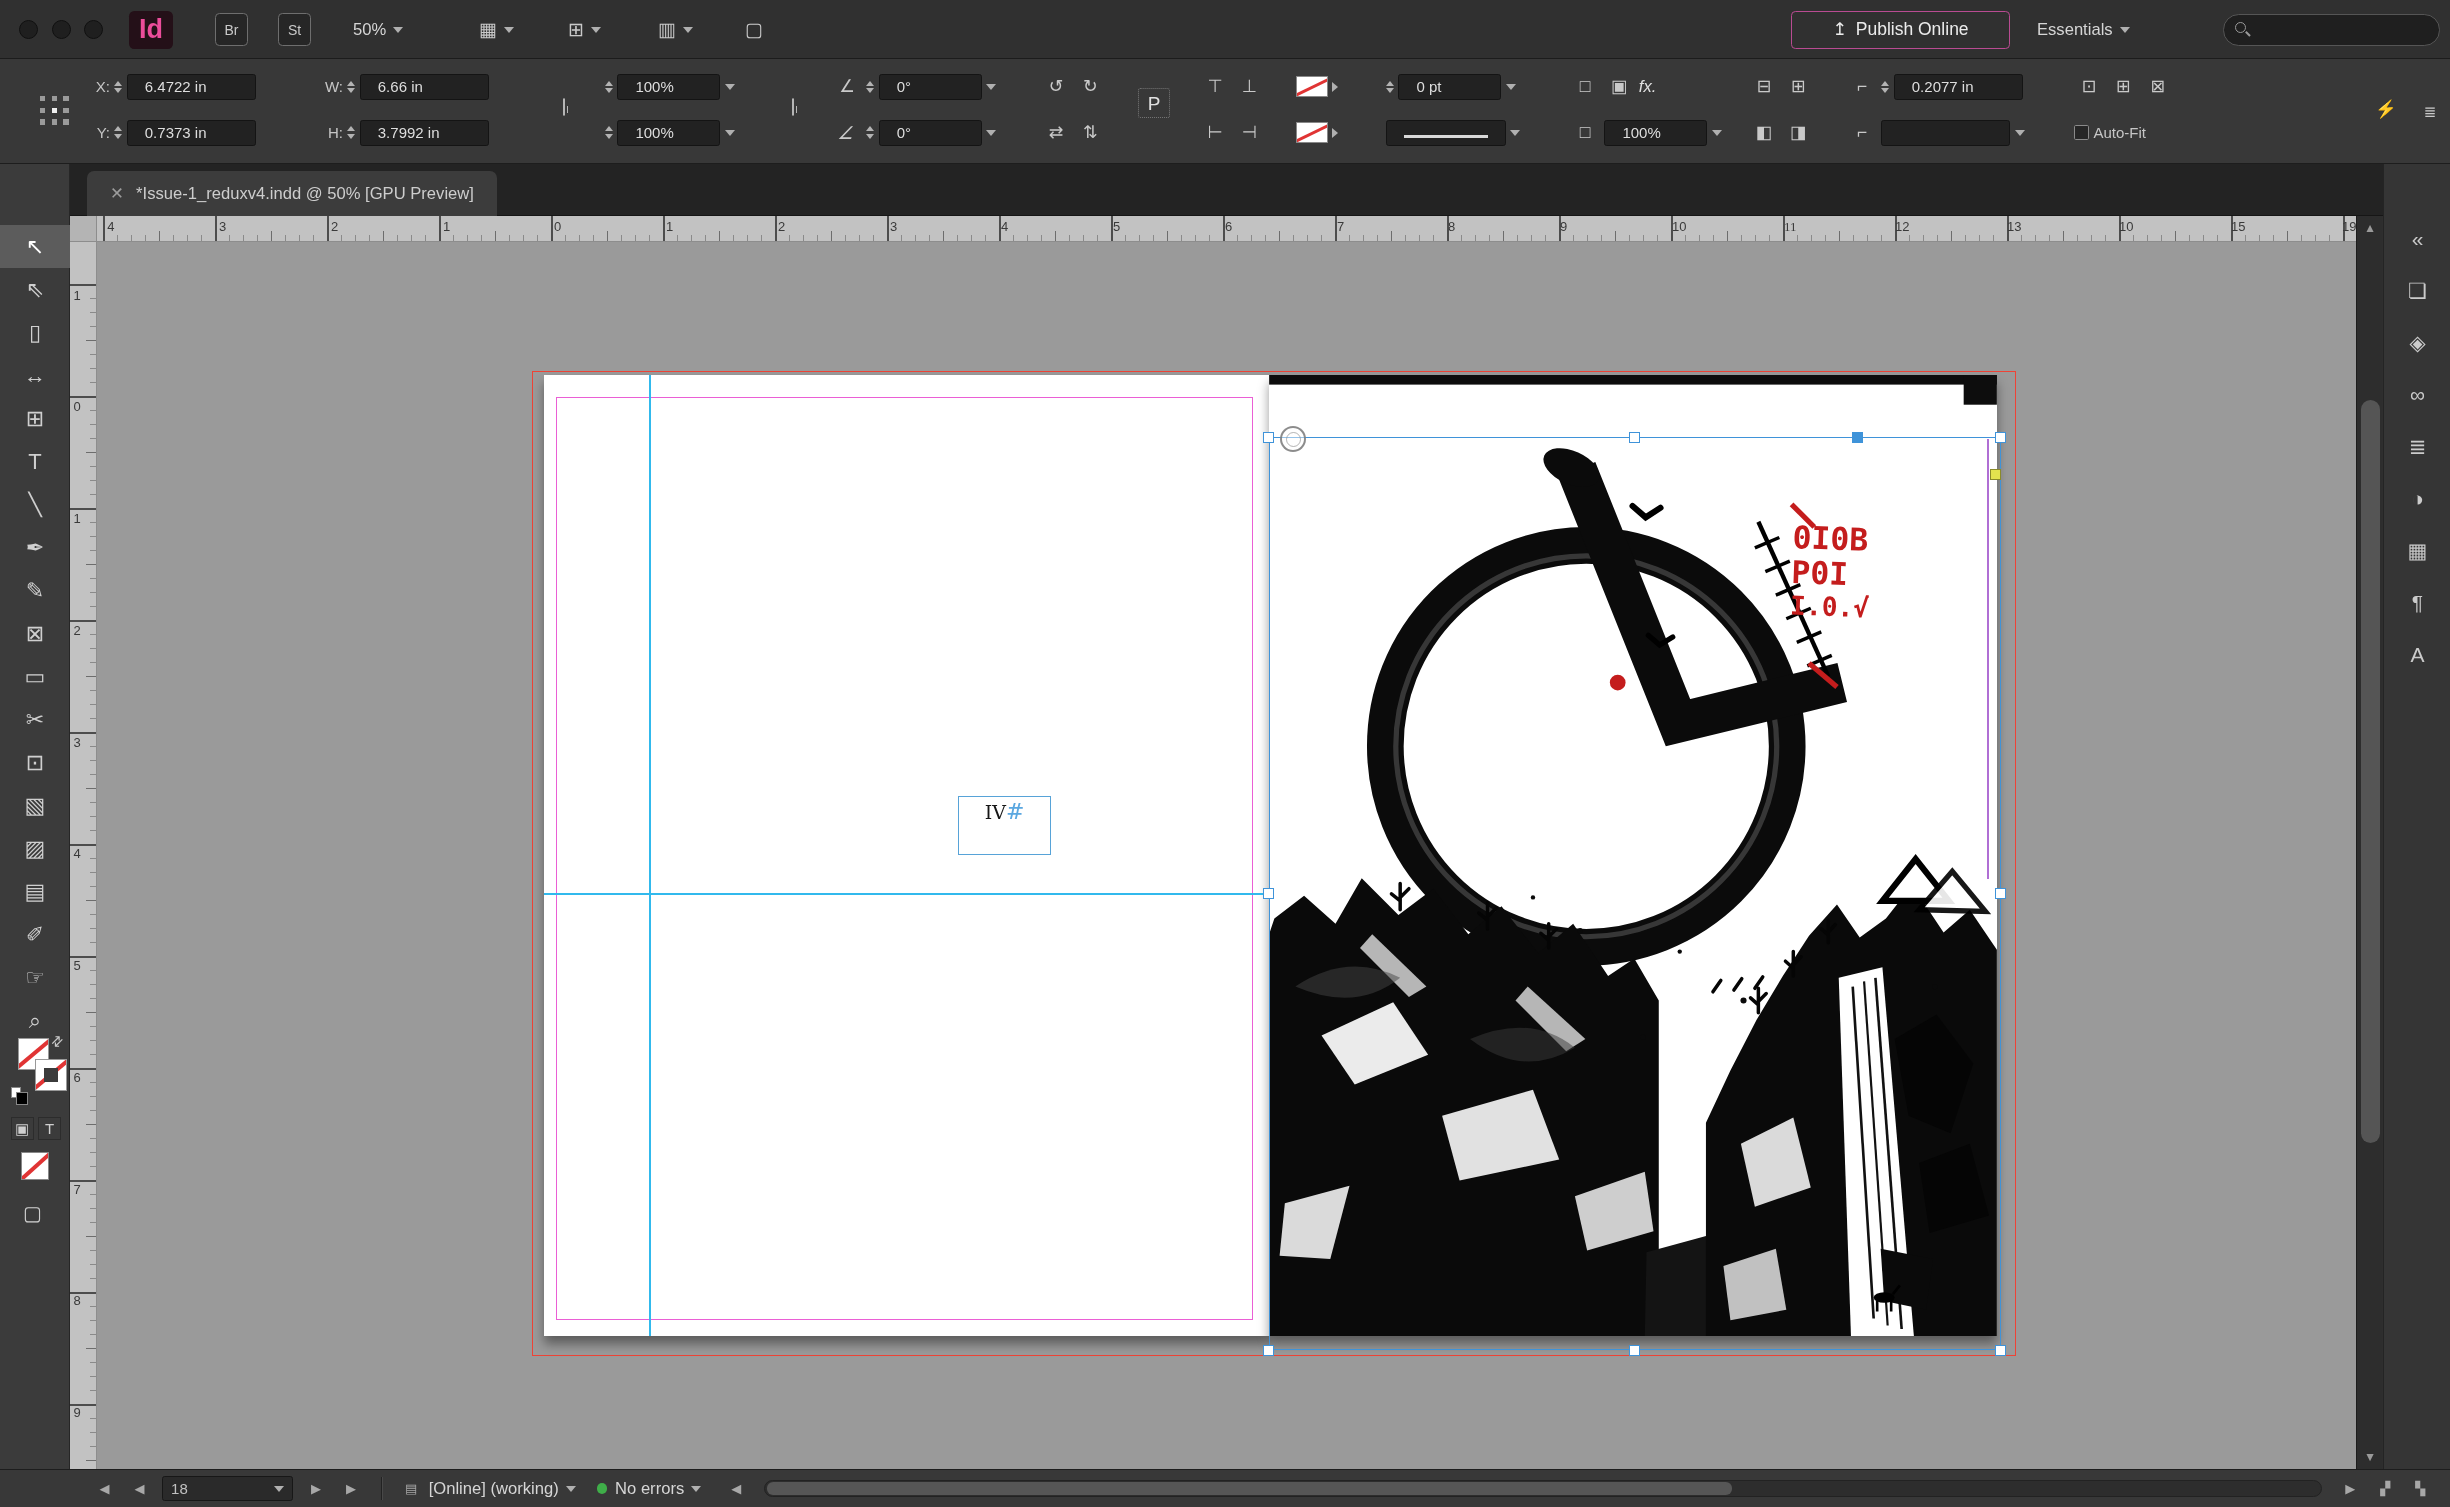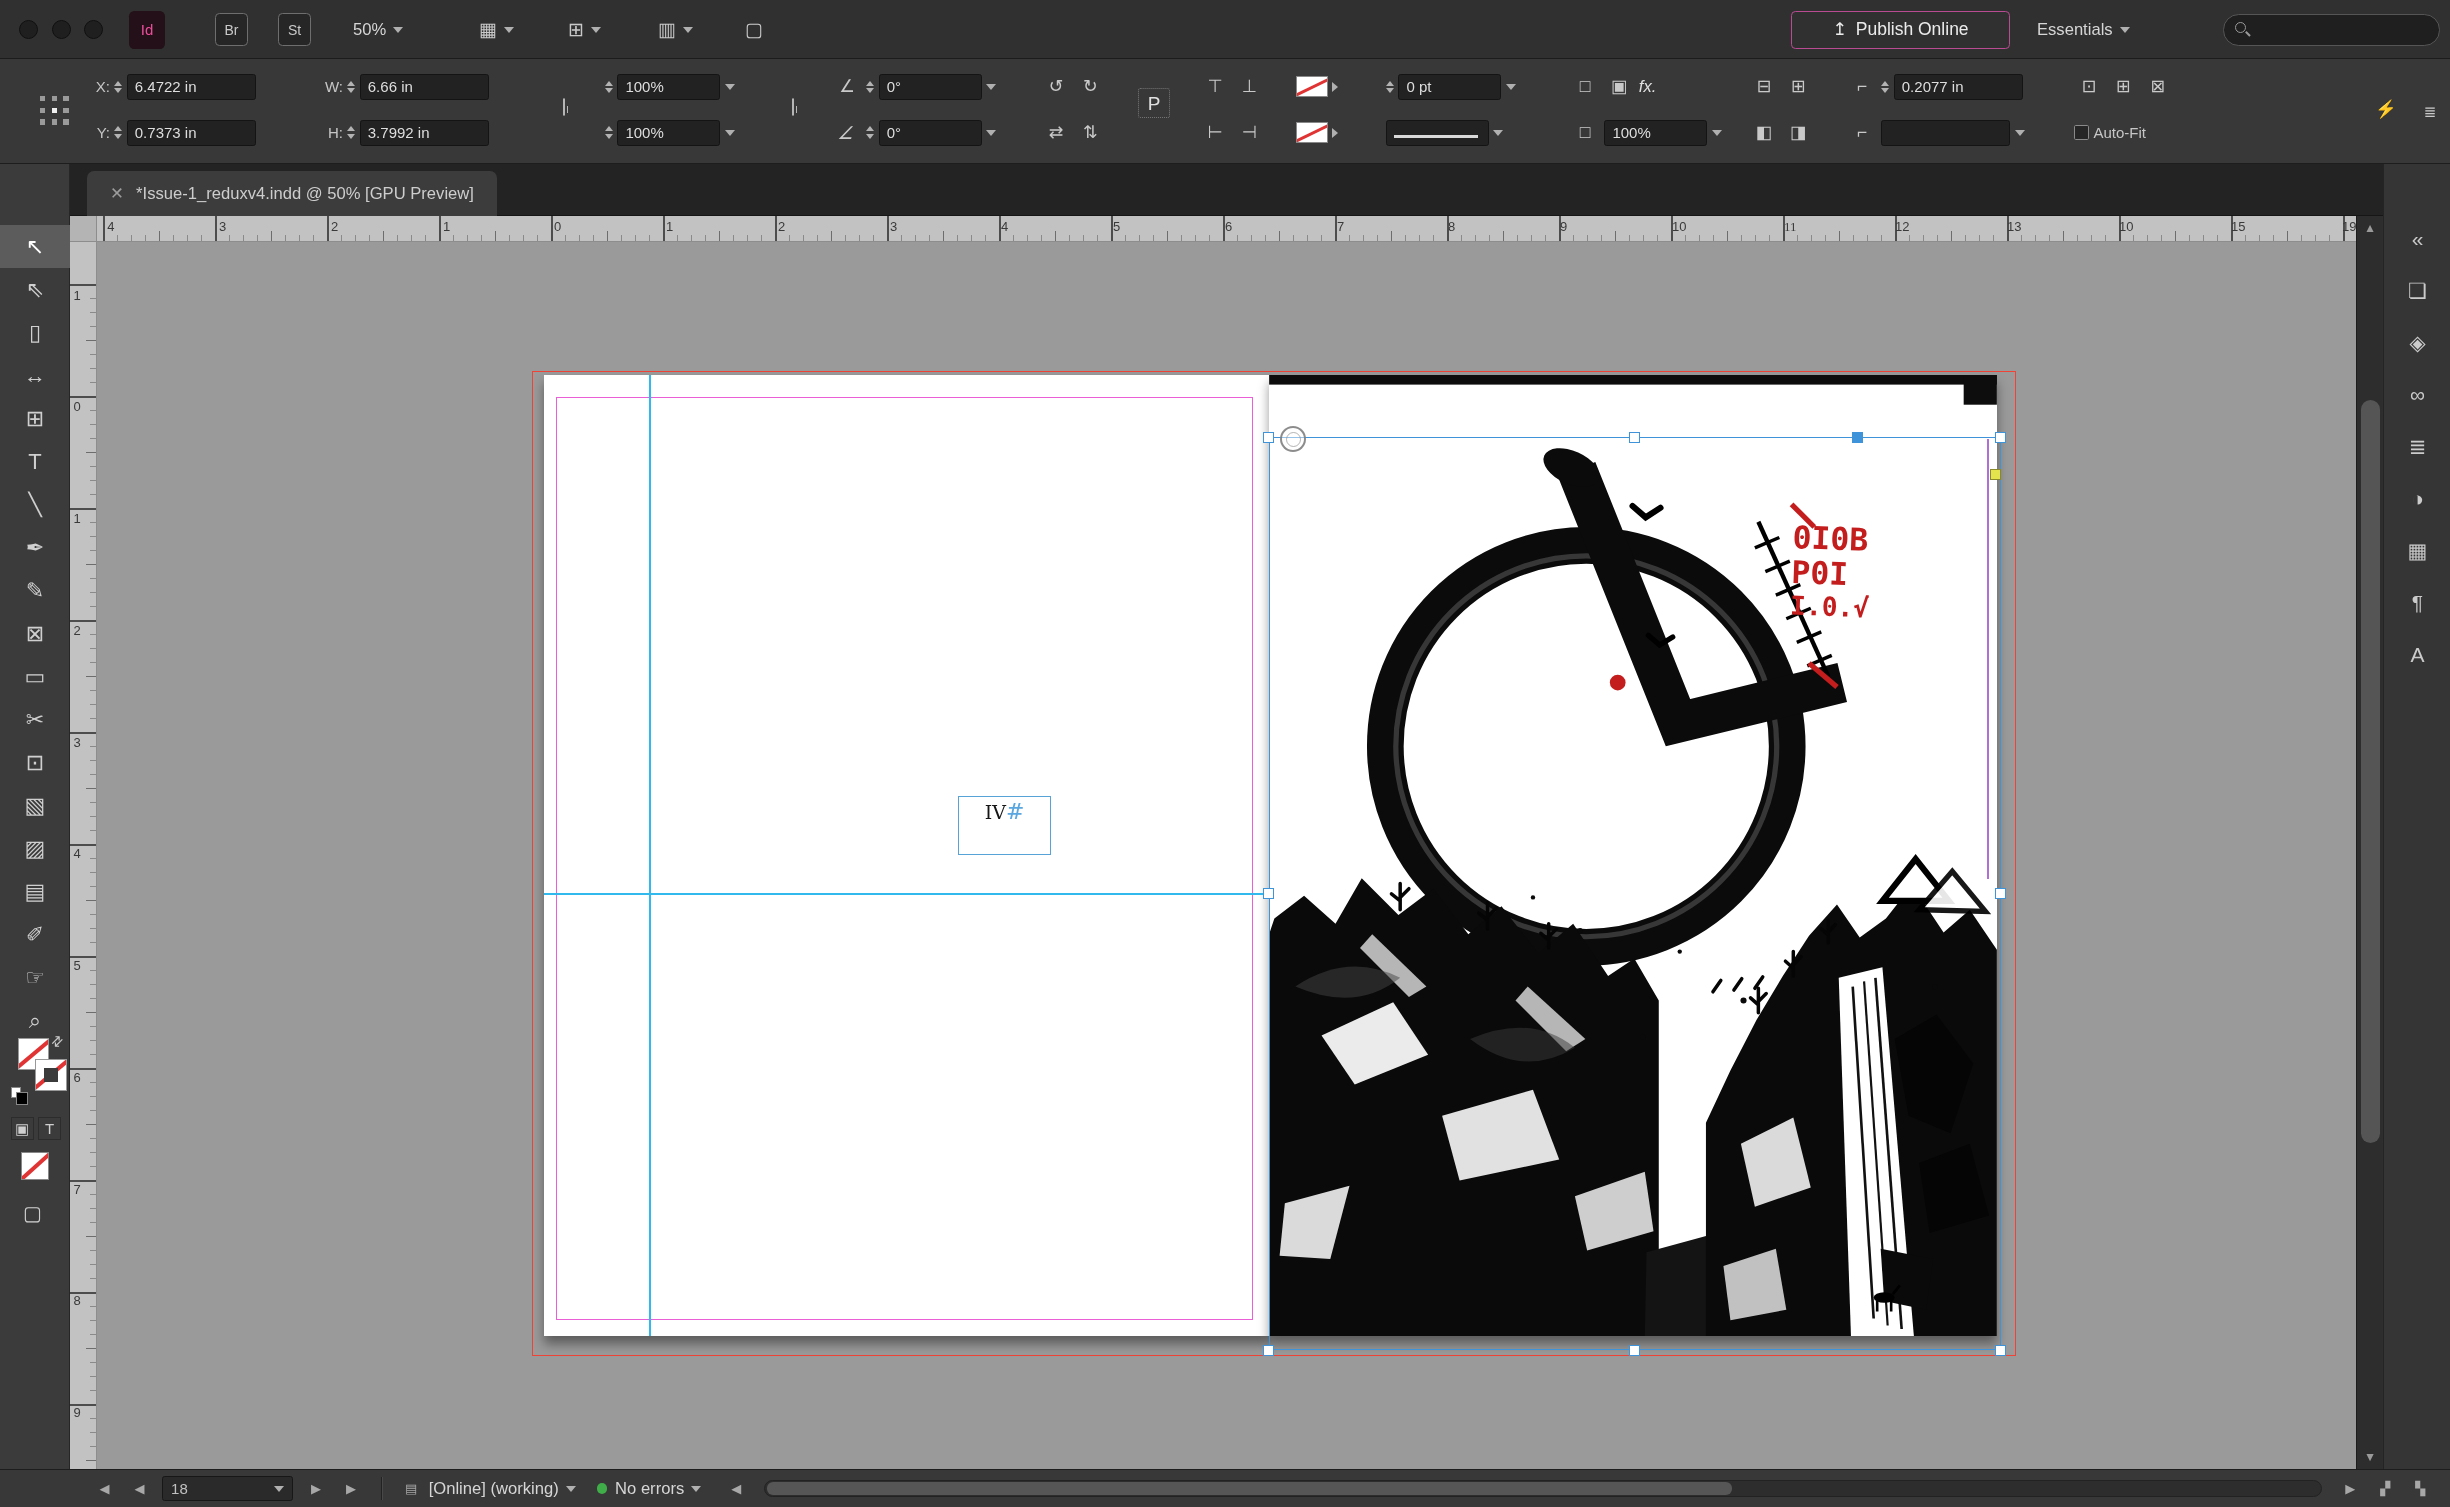--- a/index.html
+++ b/index.html
@@ -3,22 +3,22 @@
 <meta charset="utf-8">
 <style>
   html,body{margin:0;padding:0;background:#222;}
   *{box-sizing:border-box;}
   .root{position:relative;width:2450px;height:1507px;background:#2e2e2e;overflow:hidden;
         font-family:"Liberation Sans",sans-serif;-webkit-font-smoothing:antialiased;}
 
   
   .menubar{position:absolute;left:0;top:0;width:2450px;height:59px;background:#303030;border-bottom:0.9px solid #1c1c1c;}
   .light{position:absolute;top:20px;width:19px;height:19px;border-radius:50%;background:#1f1f1f;border:0.9px solid #101010;}
-  .logo{position:absolute;left:129px;top:10.5px;width:36px;height:38px;background:#241018;border-radius:5.2px;
-        color:#ec4d9b;font-weight:normal;font-size:15px;text-align:center;line-height:37px;}
+  .logo{position:absolute;left:129px;top:10.5px;width:44px;height:38px;background:#241018;border-radius:5.2px;
+        color:#ec4d9b;font-weight:bold;font-size:27px;text-align:center;line-height:37px;}
   .appbtn{position:absolute;top:13px;width:33px;height:33px;background:#262626;border:0.9px solid #6e6e6e;border-radius:4.4px;
         color:#c9c9c9;font-size:14px;text-align:center;line-height:31.5px;}
   .mb-dd{position:absolute;top:15.7px;height:28px;display:flex;align-items:center;gap:7px;color:#d6d6d6;font-size:16.6px;}
   .caret{width:0;height:0;border-left:5.2px solid transparent;border-right:5.2px solid transparent;border-top:6.1px solid #b0b0b0;display:inline-block;}
   .mb-icon{color:#c9c9c9;font-size:19px;}
   .publish{position:absolute;left:1791px;top:10.5px;width:219px;height:38px;border:1.7px solid #b94b92;border-radius:4.4px;
         background:transparent;color:#ececec;font-size:17.5px;display:flex;align-items:center;justify-content:center;gap:8.7px;}
   .publish .up{font-size:17.5px;color:#ececec;}
   .search{position:absolute;left:2223px;top:14px;width:217px;height:31.5px;background:#1f1f1f;border:0.9px solid #555;border-radius:15.7px;}
   .mag{position:absolute;left:10.5px;top:7px;width:11.4px;height:11.4px;border:1.7px solid #9a9a9a;border-radius:50%;}
@@ -28,21 +28,21 @@
   .cpanel{position:absolute;left:0;top:59px;width:2450px;height:105px;background:#383838;border-bottom:0.9px solid #1d1d1d;}
   .grp{position:absolute;}
   .row1{top:12.2px;} .row2{top:58px;}
   .fld{position:absolute;display:flex;align-items:center;gap:4.4px;height:31.5px;}
   .lab{color:#c6c6c6;font-size:15px;min-width:23px;text-align:right;}
   .stepper{display:inline-flex;flex-direction:column;gap:2.6px;}
   .stepper i{width:0;height:0;border-left:4.4px solid transparent;border-right:4.4px solid transparent;display:block;}
   .stepper .up{border-bottom:5.2px solid #b3b3b3;}
   .stepper .dn{border-top:5.2px solid #b3b3b3;}
   .vbox{min-width:129px;height:26px;background:#222;border:0.9px solid #141414;border-radius:2.6px;color:#dedede;
-        font-size:15px;line-height:24.5px;padding:0 7px;white-space:nowrap;}
+        font-size:15px;line-height:24.5px;padding:0 17px;white-space:nowrap;}
   .vbox.sm{min-width:103px;}
   .cicon{width:30px;height:30px;display:inline-flex;align-items:center;justify-content:center;color:#c9c9c9;font-size:17.5px;}
   .refgrid{display:grid;grid-template-columns:repeat(3,1fr);grid-template-rows:repeat(3,1fr);gap:3.5px;width:31.5px;height:31.5px;}
   .refgrid i{width:5.2px;height:5.2px;background:#9a9a9a;}
   .refgrid i.c{background:#eee;}
   .chain{width:10.5px;height:23px;border:1.7px solid #b5b5b5;border-radius:5.2px;position:relative;}
   .chain::after{content:"";position:absolute;left:2.6px;top:7px;width:1.7px;height:7px;background:#b5b5b5;}
   .swatch{width:31.5px;height:21px;background:#fff;border:0.9px solid #888;position:relative;overflow:hidden;}
   .swatch::after{content:"";position:absolute;left:-7px;right:-7px;top:8.7px;height:2.6px;background:#e03434;transform:rotate(-26deg);}
   .tri-r{width:0;height:0;border-top:5.2px solid transparent;border-bottom:5.2px solid transparent;border-left:6.1px solid #b0b0b0;display:inline-block;}

